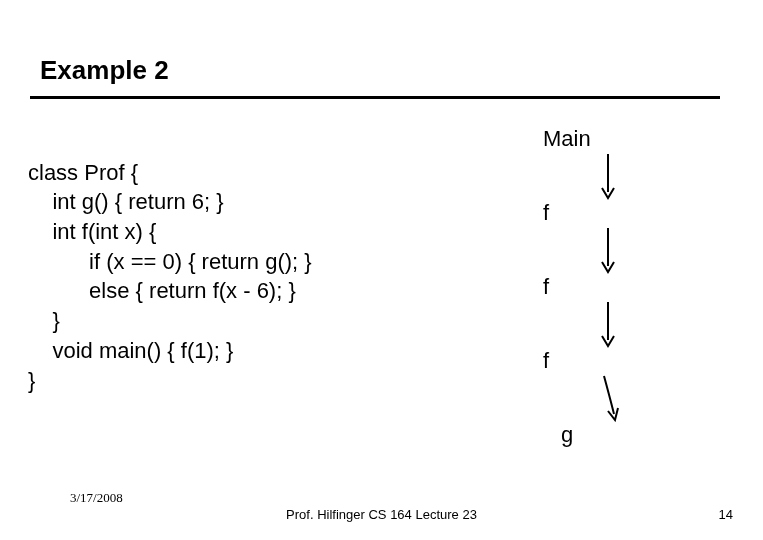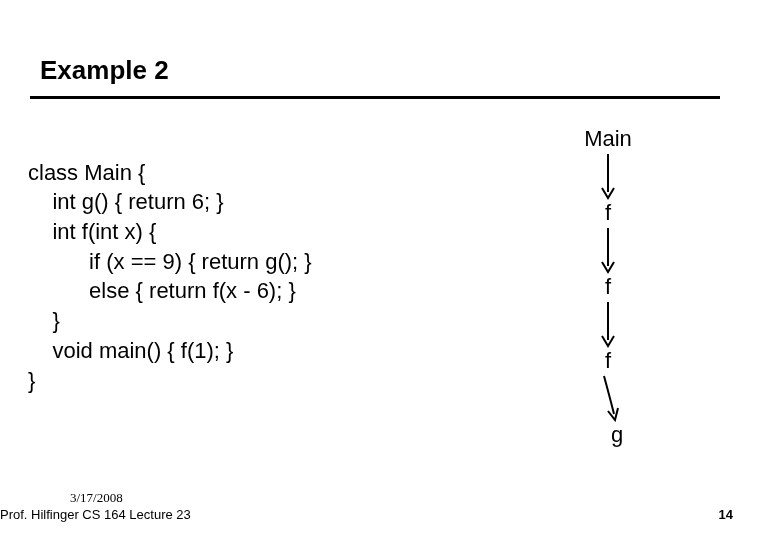--- a/index.html
+++ b/index.html
@@ -41,56 +41,56 @@
     line-height: 1.35;
     white-space: pre;
   }
   .diagram {
     position: absolute;
     left: 543px;
     top: 128px;
     width: 130px;
     font-size: 22px;
     line-height: 1.0;
-    text-align: center;
+    text-align: left;
   }
   .node {
     display: block;
   }
   .arrow-wrap {
     display: flex;
     justify-content: center;
     margin: 2px 0 2px 0;
   }
   .footer {
     position: absolute;
     left: 0;
     bottom: 18px;
     width: 763px;
     font-family: Arial, Helvetica, sans-serif;
     font-size: 13px;
     color: #000;
   }
   .footer .date { position: absolute; left: 70px; bottom: 16px; font-family: Liberation Serif, serif; }
-  .footer .course { position: absolute; left: 0; right: 0; bottom: 0; text-align: left; }
-  .footer .pg { position: absolute; right: 30px; bottom: 0; font-weight: bold; }
+  .footer .course { position: absolute; left: 0; right: 0; bottom: 0; text-align: center; }
+  .footer .pg { position: absolute; right: 30px; bottom: 0; }
 </style>
 </head>
 <body>
 
 <div class="slide">
 
   <div class="title">Example 2</div>
   <div class="rule"></div>
 
   <div class="code">
-<span>class Main {</span>
+<span>class Prof {</span>
 <span>    int g() { return 6; }</span>
 <span>    int f(int x) {</span>
-<span>          if (x == 9) { return g(); }</span>
+<span>          if (x == 0) { return g(); }</span>
 <span>          else { return f(x - 6); }</span>
 <span>    }</span>
 <span>    void main() { f(1); }</span>
 <span>}</span></div>
 
   <div class="diagram">
     <span class="node">Main</span>
     <div class="arrow-wrap">
       <svg width="16" height="48" viewBox="0 0 16 48">
         <line x1="8" y1="2" x2="8" y2="40" stroke="#000" stroke-width="2"></line>

